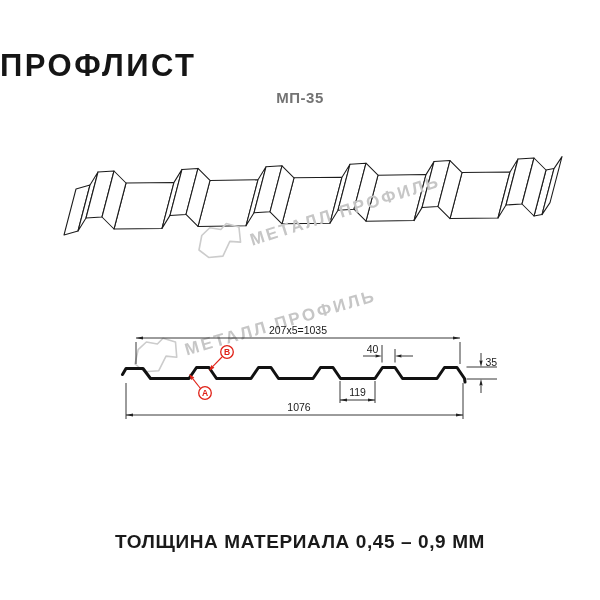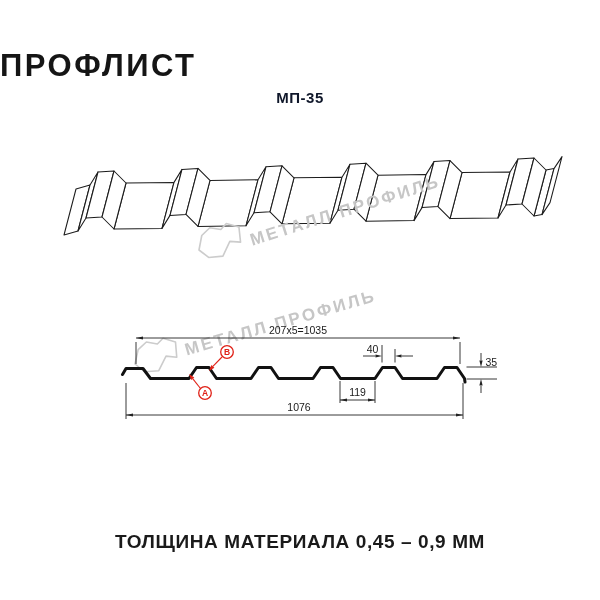--- a/index.html
+++ b/index.html
@@ -1,21 +1,21 @@
 <!DOCTYPE html>
 <html><head>
 <meta charset="utf-8">
 <style>
   html,body{margin:0;padding:0;background:#fff;}
   .page{position:relative;width:600px;height:600px;background:#fff;overflow:hidden;
         font-family:"Liberation Sans", sans-serif;}
   .title{position:absolute;top:48px;left:0;right:0;text-align:left;
          font-weight:bold;font-size:31px;letter-spacing:2.5px;color:#151515;}
   .subtitle{position:absolute;top:89px;left:0;right:0;text-align:center;
-            font-weight:bold;font-size:15px;letter-spacing:0.5px;color:#0f172a;}
+            font-weight:bold;font-size:15px;letter-spacing:0.5px;color:#737373;}
   .footer-note{position:absolute;top:531px;left:0;right:0;text-align:center;
                font-weight:bold;font-size:19px;letter-spacing:0.6px;color:#1a1a1a;}
   svg{position:absolute;left:0;top:0;}
   [data-name="profile-3d-faces"] polygon{fill:#ffffff;stroke:#1c1c1c;stroke-width:1.05;stroke-linejoin:round;}
   .wm-logo{fill:none;stroke:#cccccc;stroke-width:1.6;stroke-linejoin:round;}
   .wm-text{fill:#c6c6c6;font-weight:bold;font-size:17px;letter-spacing:2.5px;
            font-family:"Liberation Sans", sans-serif;}
   .profile-line{fill:none;stroke:#111;stroke-width:3;stroke-linejoin:round;stroke-linecap:round;}
   .dim{stroke:#222;stroke-width:0.9;fill:none;}
   .dim-arrow{fill:#222;stroke:none;}

